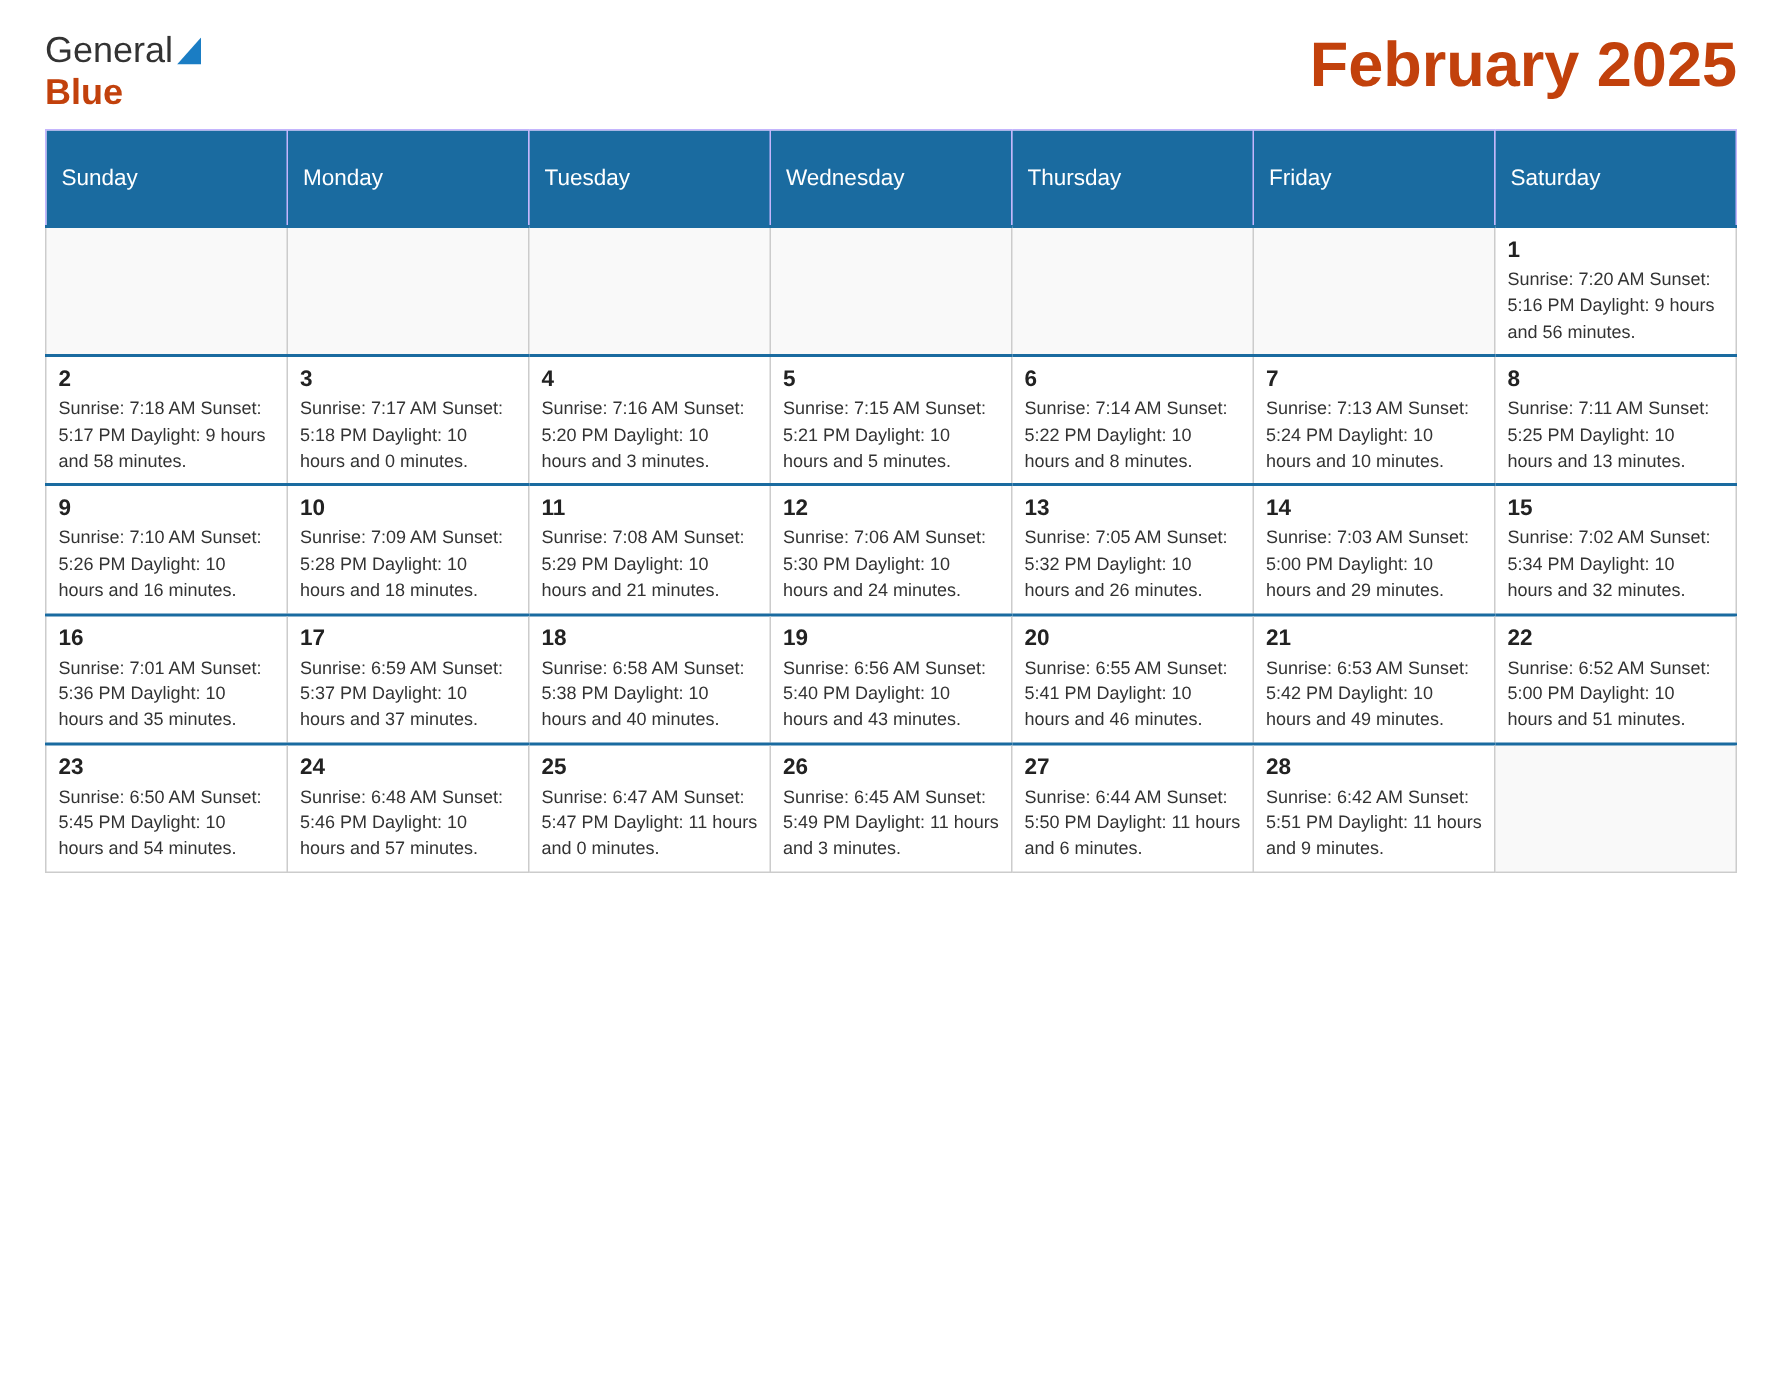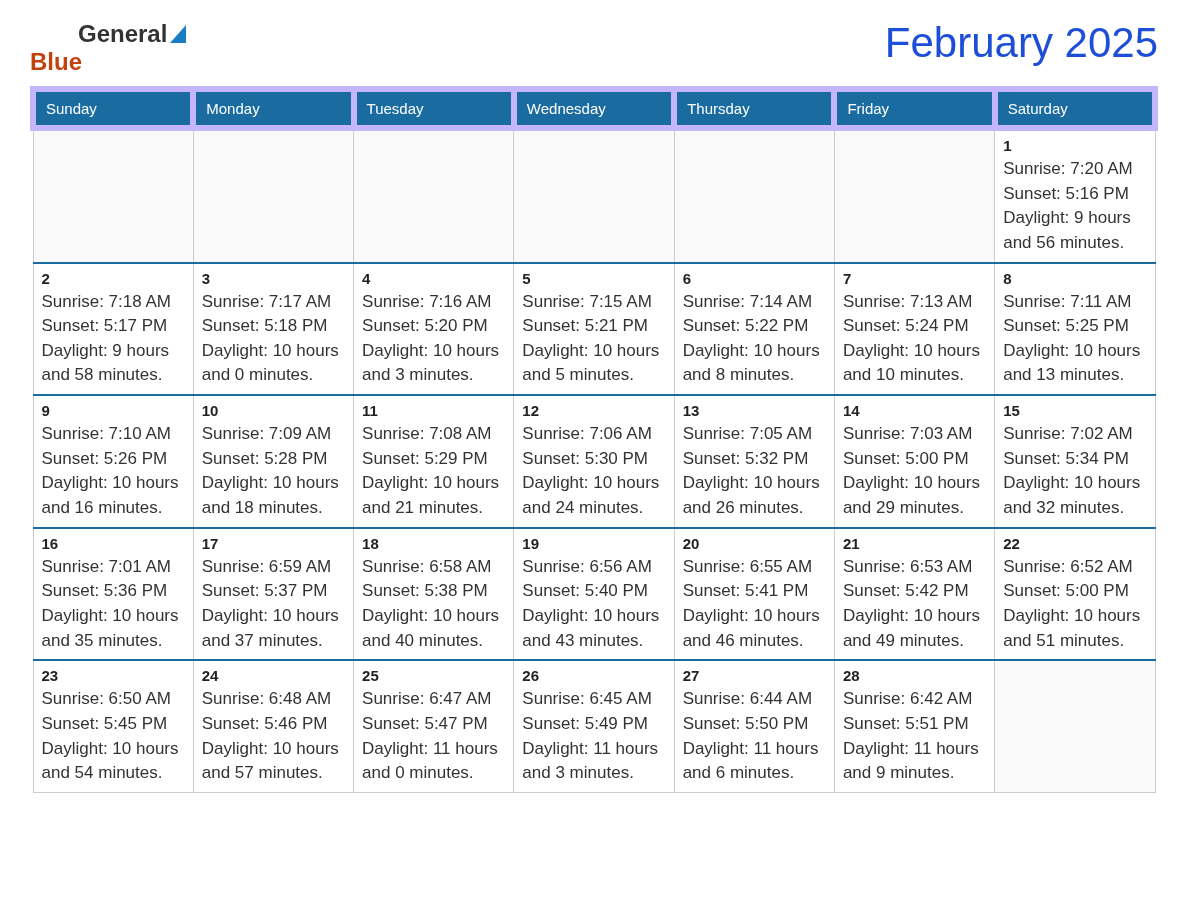--- a/index.html
+++ b/index.html
@@ -18,42 +18,42 @@
     .logo {
       display: flex;
       flex-direction: column;
       align-items: flex-start;
     }
     .title-area {
       text-align: right;
     }
     .month-title {
       font-size: 42px;
-      font-weight: normal;
-      color: #1d4ed8;
+      font-weight: bold;
+      color: #c2410c;
       line-height: 1.1;
     }
     .location {
       font-size: 20px;
       color: #444;
       margin-top: 4px;
     }
     .calendar {
       width: 100%;
       border-collapse: collapse;
       margin-top: 10px;
     }
     .calendar th {
       background-color: #1a6ba0;
       color: #fff;
       text-align: left;
-      padding: 8px 10px;
+      padding: 23px 10px;
       font-size: 15px;
       font-weight: normal;
-      border: 6px solid #c4b5fd;
+      border: 1px solid #c4b5fd;
     }
     .calendar td {
       vertical-align: top;
       padding: 6px 8px;
       border: 1px solid #ccc;
       border-top: 2px solid #1a6ba0;
       width: 14.28%;
       min-height: 100px;
       font-size: 12px;
       color: #333;
@@ -64,21 +64,21 @@
       border-top: 2px solid #1a6ba0;
     }
     .day-number {
       font-size: 15px;
       font-weight: bold;
       color: #222;
       display: block;
       margin-bottom: 3px;
     }
     .day-info {
-      font-size: 17px;
+      font-size: 12px;
       line-height: 1.45;
       color: #333;
     }
     .logo-top {
       display: flex;
       align-items: center;
     }
     .logo-text-wrap {
       display: flex;
       flex-direction: column;
@@ -89,21 +89,21 @@
     }
   </style>
 </head>
 <body>
 
 <div class="header">
   <div class="logo">
     <div class="logo-top">
       <div class="logo-text-wrap">
         <div class="logo-line1">
-          <span style="font-size:24px;font-weight:bold;color:#333;margin-left:48px;">General</span>
+          <span style="font-size:24px;font-weight:normal;color:#333;">General</span>
           <span style="display:inline-block;margin-left:3px;margin-top:4px;">
             <svg width="16" height="18" viewBox="0 0 16 18">
                 <polygon points="0,18 16,18 16,0" fill="#1a7dc4"></polygon>
               </svg>
           </span>
         </div>
         <div>
           <span style="font-size:24px;font-weight:bold;color:#c2410c;">Blue</span>
         </div>
       </div>

